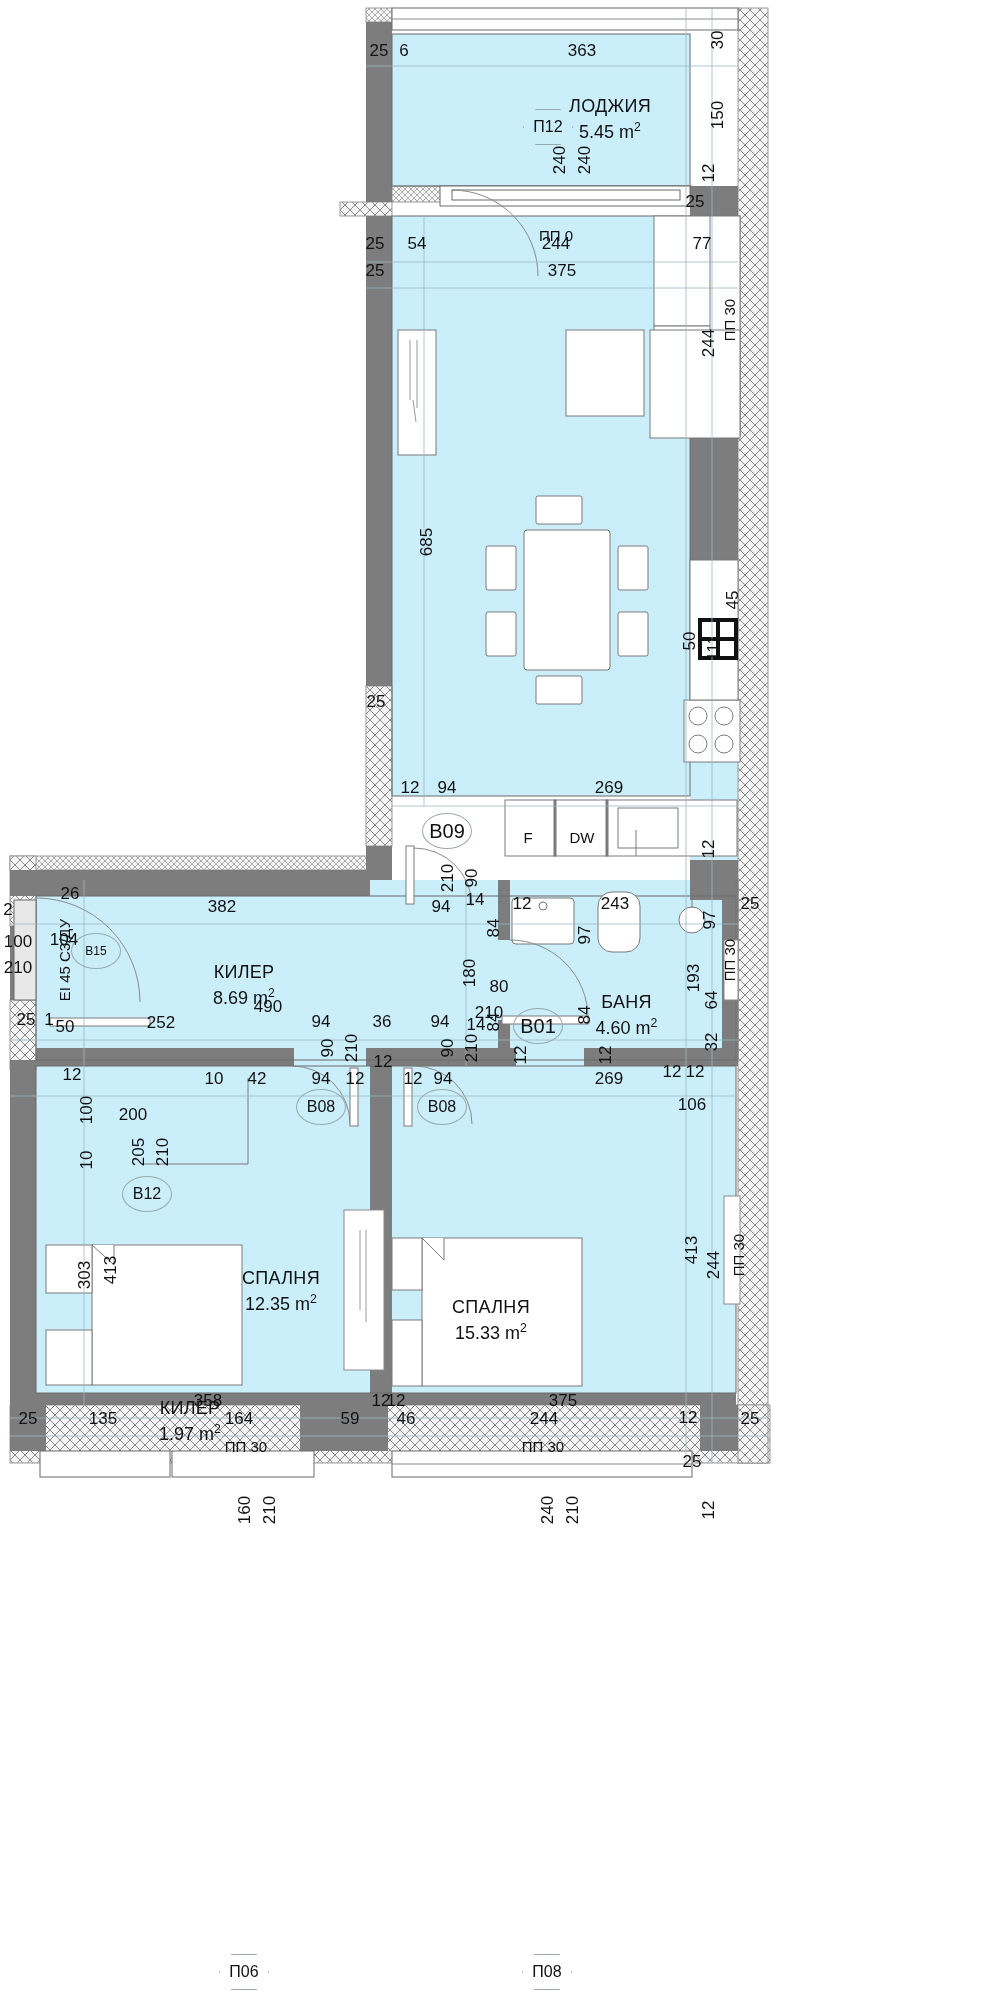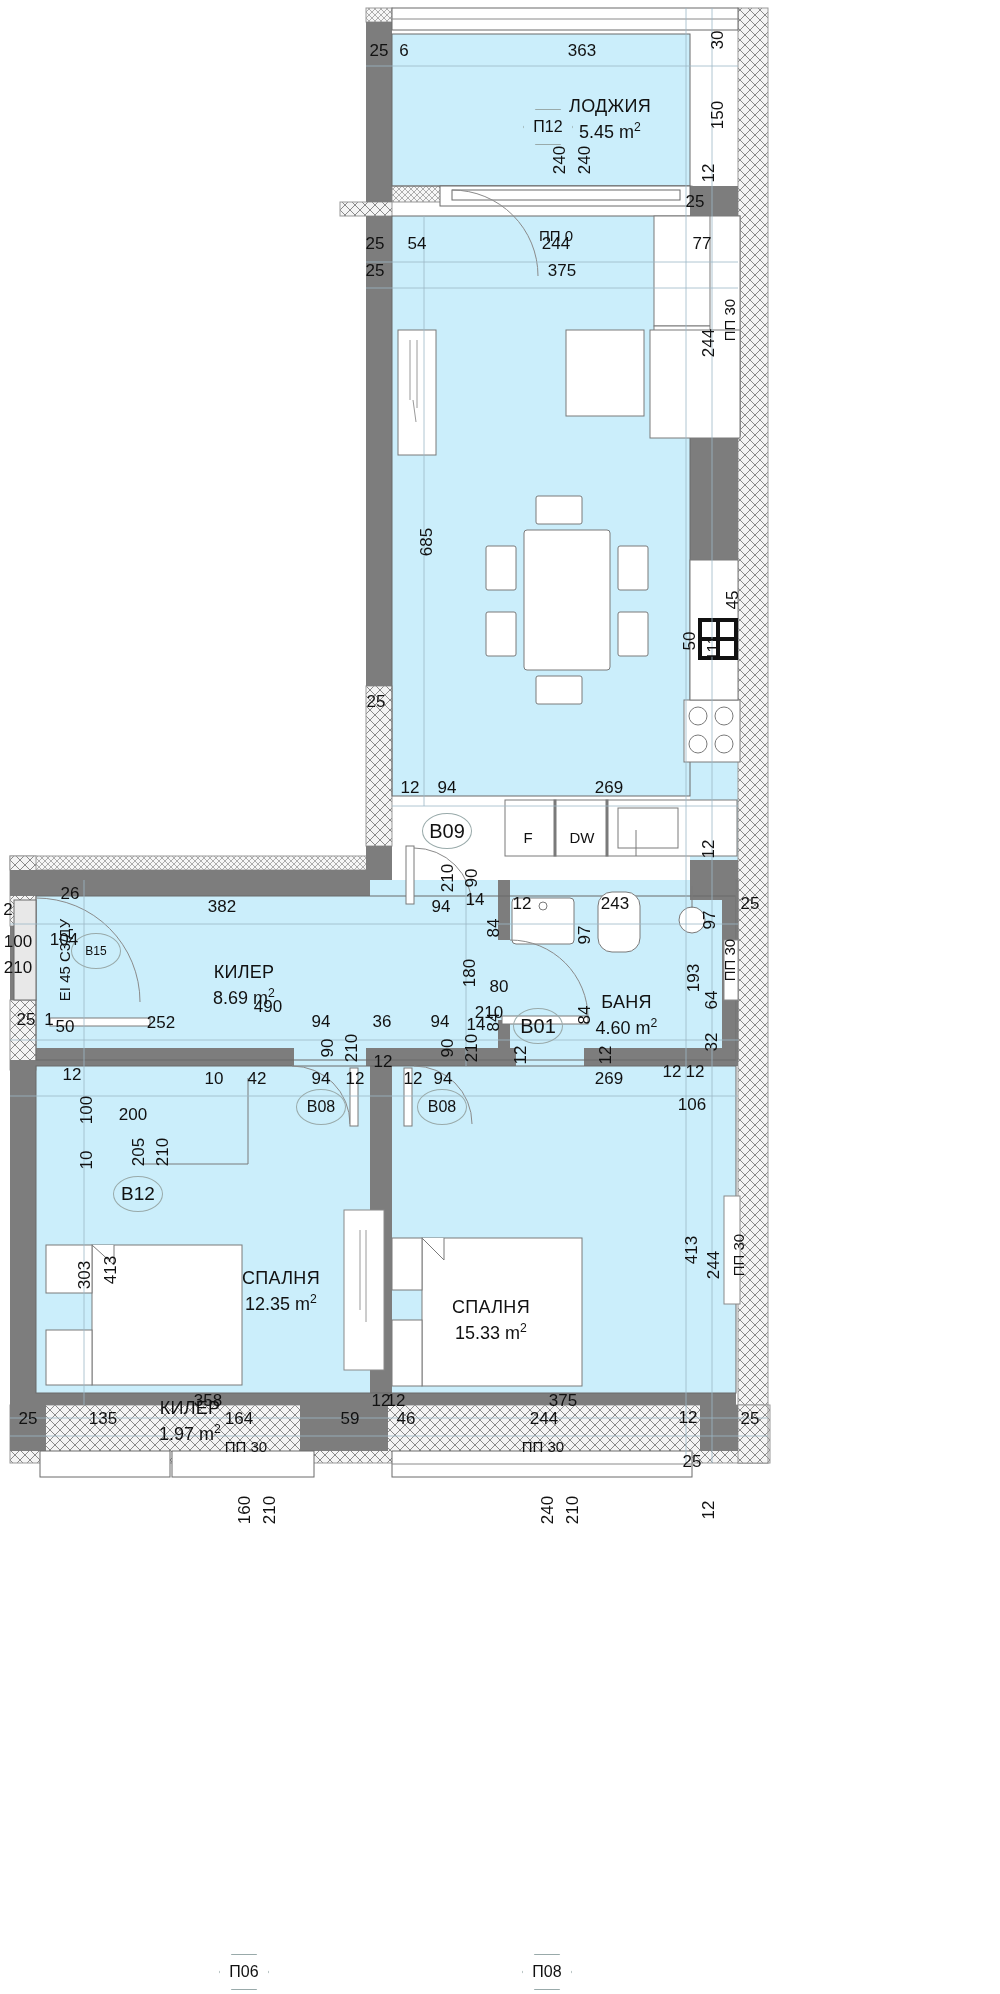--- a/index.html
+++ b/index.html
@@ -243,21 +243,21 @@
       </div>
       <div class="room" style="left: 491px; top: 1297px; transform: translateX(-50%);">
         <div class="nm">СПАЛНЯ</div>
         <div class="ar">15.33 m<sup>2</sup></div>
       </div>
       <div style="position: absolute; left: 422px; top: 813px; width: 48px; height: 34px; display: flex; align-items: center; justify-content: center; font-size: 20px; border: 1px solid rgb(153, 170, 170); background: transparent; border-radius: 50%;">B09</div>
       <div style="position: absolute; left: 71px; top: 933px; width: 48px; height: 34px; display: flex; align-items: center; justify-content: center; font-size: 12px; border: 1px solid rgb(153, 170, 170); background: transparent; border-radius: 50%;">B15</div>
       <div style="position: absolute; left: 513px; top: 1008px; width: 48px; height: 34px; display: flex; align-items: center; justify-content: center; font-size: 20px; border: 1px solid rgb(153, 170, 170); background: transparent; border-radius: 50%;">B01</div>
       <div style="position: absolute; left: 296px; top: 1089px; width: 48px; height: 34px; display: flex; align-items: center; justify-content: center; font-size: 16px; border: 1px solid rgb(153, 170, 170); background: transparent; border-radius: 50%;">B08</div>
       <div style="position: absolute; left: 417px; top: 1089px; width: 48px; height: 34px; display: flex; align-items: center; justify-content: center; font-size: 16px; border: 1px solid rgb(153, 170, 170); background: transparent; border-radius: 50%;">B08</div>
-      <div style="position: absolute; left: 113px; top: 1176px; width: 48px; height: 34px; display: flex; align-items: center; justify-content: center; font-size: 19px; border: 1px solid rgb(153, 170, 170); background: transparent; border-radius: 50%;">B12</div>
+      <div style="position: absolute; left: 122px; top: 1176px; width: 48px; height: 34px; display: flex; align-items: center; justify-content: center; font-size: 16px; border: 1px solid rgb(153, 170, 170); background: transparent; border-radius: 50%;">B12</div>
       <div style="position: absolute; left: 523px; top: 109px; width: 48px; height: 34px; display: flex; align-items: center; justify-content: center; font-size: 16px; border: 1px solid rgb(153, 170, 170); background: transparent; clip-path: polygon(25% 0px, 75% 0px, 100% 50%, 75% 100%, 25% 100%, 0px 50%); border-radius: 0px;">П12</div>
       <div style="position: absolute; left: 219px; top: 1954px; width: 48px; height: 34px; display: flex; align-items: center; justify-content: center; font-size: 16px; border: 1px solid rgb(153, 170, 170); background: transparent; clip-path: polygon(25% 0px, 75% 0px, 100% 50%, 75% 100%, 25% 100%, 0px 50%); border-radius: 0px;">П06</div>
       <div style="position: absolute; left: 522px; top: 1954px; width: 48px; height: 34px; display: flex; align-items: center; justify-content: center; font-size: 16px; border: 1px solid rgb(153, 170, 170); background: transparent; clip-path: polygon(25% 0px, 75% 0px, 100% 50%, 75% 100%, 25% 100%, 0px 50%); border-radius: 0px;">П08</div>
       <div class="t sm" style="left: 556px; top: 228px; transform: translateX(-50%);">ПП 0</div>
       <div class="t sm rot" style="left: 722px; top: 320px; transform: rotate(-90deg) translateX(-50%);">ПП 30</div>
       <div class="t sm rot" style="left: 722px; top: 960px; transform: rotate(-90deg) translateX(-50%);">ПП 30</div>
       <div class="t sm rot" style="left: 731px; top: 1255px; transform: rotate(-90deg) translateX(-50%);">ПП 30</div>
       <div class="t sm" style="left: 246px; top: 1439px; transform: translateX(-50%);">ПП 30</div>
       <div class="t sm" style="left: 543px; top: 1439px; transform: translateX(-50%);">ПП 30</div>
       <div class="t sm rot" style="left: 57px; top: 960px; transform: rotate(-90deg) translateX(-50%);">EI 45 C3/ДУ</div>

